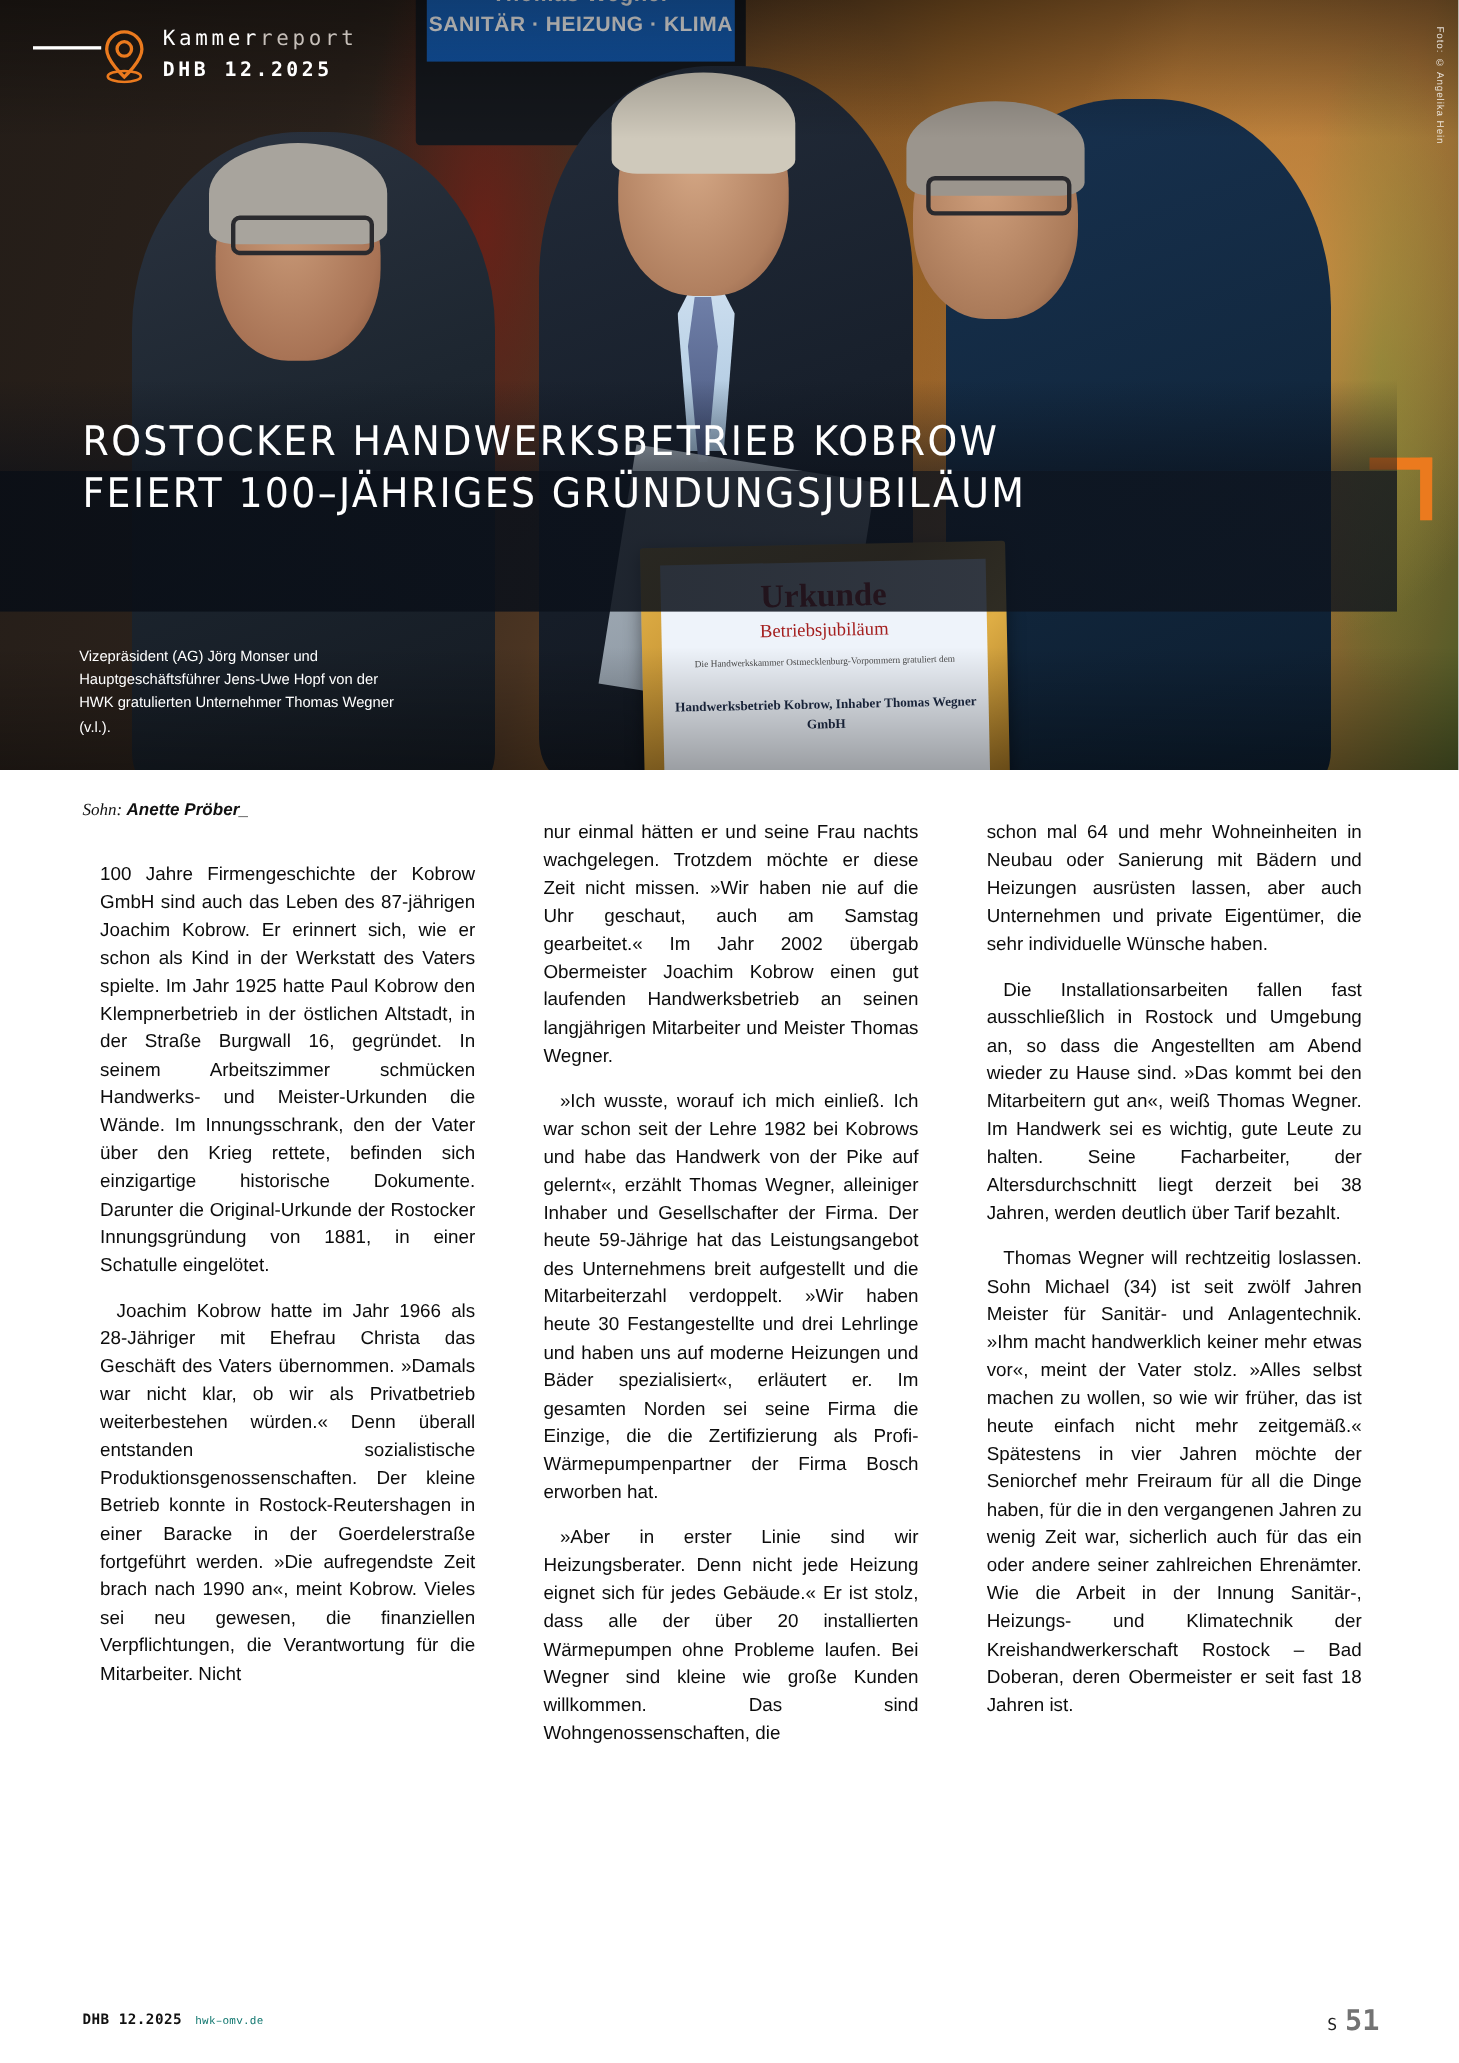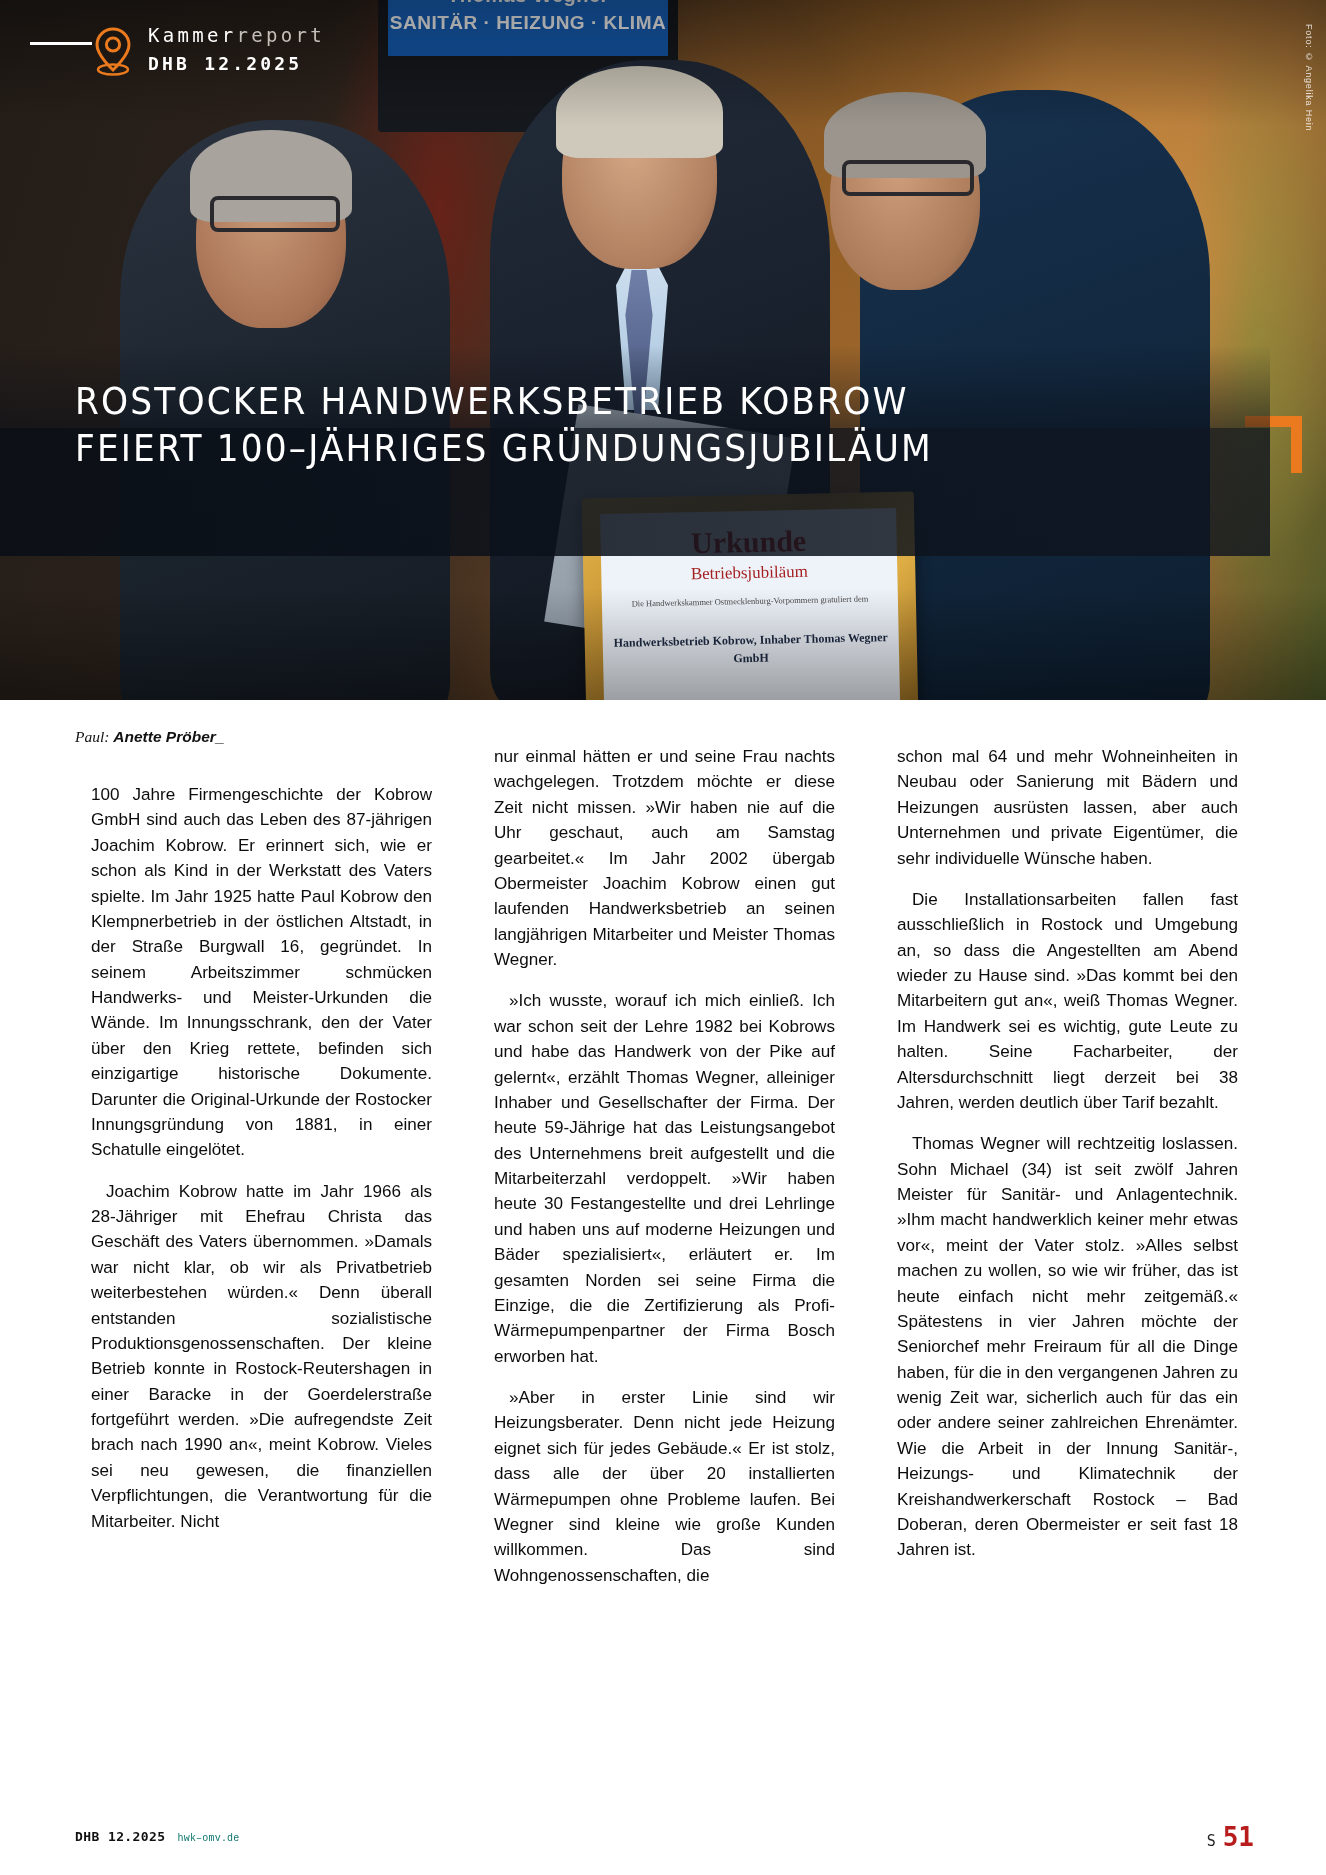--- a/index.html
+++ b/index.html
@@ -259,21 +259,21 @@
   }
   .foot-url {
     font-family: Liberation Mono, monospace;
     font-size: 10px; color: #0f766e; letter-spacing: .2px;
   }
   .footer-right {
     position: absolute; right: 72px; top: 1822px;
     display: flex; align-items: baseline; gap: 7px;
   }
   .foot-s { font-family: "DejaVu Sans Mono", monospace; font-size: 15px; color: #222; }
-  .foot-num { font-family: "DejaVu Sans Mono", monospace; font-size: 26px; font-weight: bold; color: #b91c1c; }
+  .foot-num { font-family: "DejaVu Sans Mono", monospace; font-size: 26px; font-weight: bold; color: #737373; }
 </style>
 </head>
 <body>
 
 <div class="page">
 
   <div class="hero">
     <div class="hero-photo"></div>
 
     <div class="monitor">
@@ -331,26 +331,27 @@
   <div class="photo-credit">Foto: © Angelika Hein</div>
 
   <div class="corner-bracket"></div>
   <div class="title-band-soft"></div>
   <div class="title-band"></div>
   <div class="title-text">
     <div>Rostocker Handwerksbetrieb Kobrow</div>
     <div>feiert 100–jähriges Gründungsjubiläum</div>
   </div>
 
+  <div class="caption">Vizepräsident (AG) Jörg Monser und Hauptgeschäftsführer Jens-Uwe Hopf von der HWK gratulierten Unternehmer Thomas Wegner (v.l.).</div>
 
   <div class="body-area">
 
     <div class="col col-1">
       <div class="byline">
-        <span>Paul:</span>
+        <span>Sohn:</span>
         <b>Anette Pröber_</b>
       </div>
       <p>100 Jahre Firmengeschichte der Kobrow GmbH sind auch das Leben des 87-jährigen Joachim Kobrow. Er erinnert sich, wie er schon als Kind in der Werkstatt des Vaters spielte. Im Jahr 1925 hatte Paul Kobrow den Klempnerbetrieb in der östlichen Altstadt, in der Straße Burgwall 16, gegründet. In seinem Arbeitszimmer schmücken Handwerks- und Meister-Urkunden die Wände. Im Innungsschrank, den der Vater über den Krieg rettete, befinden sich einzigartige historische Dokumente. Darunter die Original-Urkunde der Rostocker Innungsgründung von 1881, in einer Schatulle eingelötet.</p>
       <p class="indent">Joachim Kobrow hatte im Jahr 1966 als 28-Jähriger mit Ehefrau Christa das Geschäft des Vaters übernommen. »Damals war nicht klar, ob wir als Privatbetrieb weiterbestehen würden.« Denn überall entstanden sozialistische Produktionsgenossenschaften. Der kleine Betrieb konnte in Rostock-Reutershagen in einer Baracke in der Goerdelerstraße fortgeführt werden. »Die aufregendste Zeit brach nach 1990 an«, meint Kobrow. Vieles sei neu gewesen, die finanziellen Verpflichtungen, die Verantwortung für die Mitarbeiter. Nicht</p>
     </div>
 
     <div class="col col-2">
       <p>nur einmal hätten er und seine Frau nachts wachgelegen. Trotzdem möchte er diese Zeit nicht missen. »Wir haben nie auf die Uhr geschaut, auch am Samstag gearbeitet.« Im Jahr 2002 übergab Obermeister Joachim Kobrow einen gut laufenden Handwerksbetrieb an seinen langjährigen Mitarbeiter und Meister Thomas Wegner.</p>
       <p class="indent">»Ich wusste, worauf ich mich einließ. Ich war schon seit der Lehre 1982 bei Kobrows und habe das Handwerk von der Pike auf gelernt«, erzählt Thomas Wegner, alleiniger Inhaber und Gesellschafter der Firma. Der heute 59-Jährige hat das Leistungsangebot des Unternehmens breit aufgestellt und die Mitarbeiterzahl verdoppelt. »Wir haben heute 30 Festangestellte und drei Lehrlinge und haben uns auf moderne Heizungen und Bäder spezialisiert«, erläutert er. Im gesamten Norden sei seine Firma die Einzige, die die Zertifizierung als Profi-Wärmepumpenpartner der Firma Bosch erworben hat.</p>
       <p class="indent">»Aber in erster Linie sind wir Heizungsberater. Denn nicht jede Heizung eignet sich für jedes Gebäude.« Er ist stolz, dass alle der über 20 installierten Wärmepumpen ohne Probleme laufen. Bei Wegner sind kleine wie große Kunden willkommen. Das sind Wohngenossenschaften, die</p>

